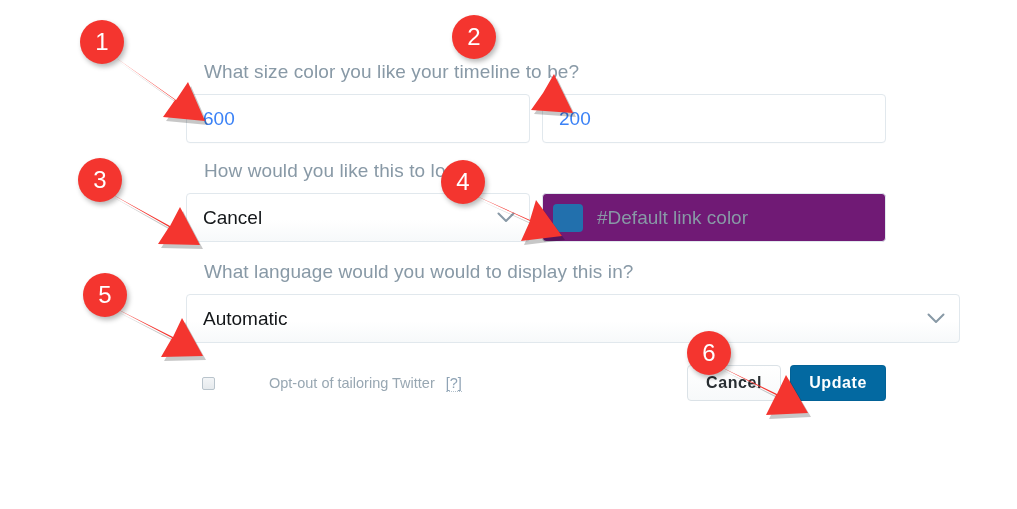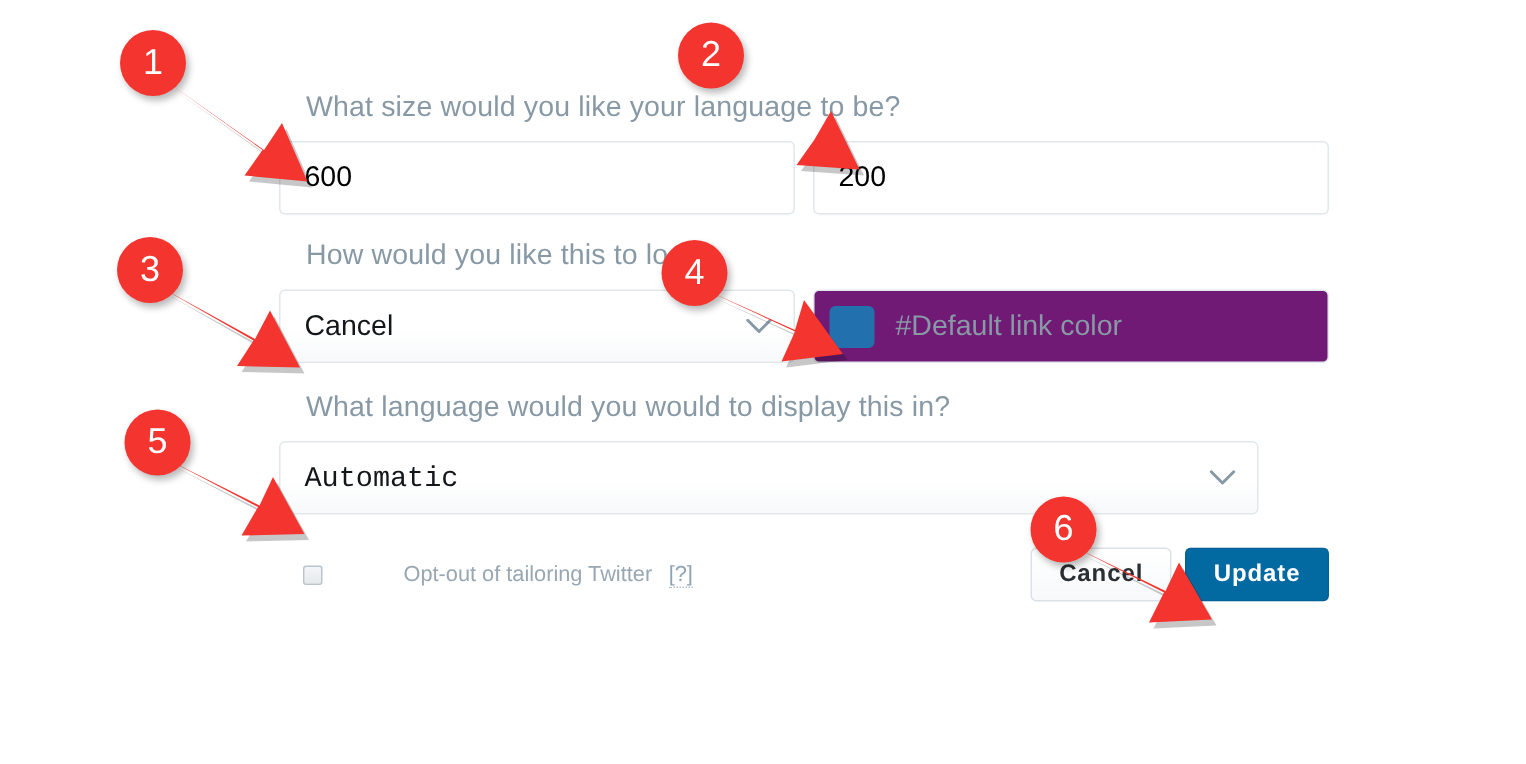--- a/index.html
+++ b/index.html
@@ -43,40 +43,40 @@
   .field {
     box-sizing: border-box;
     height: 49px;
     border: 1px solid #e1e8ed;
     border-radius: 4px;
     background: #ffffff;
     display: flex;
     align-items: center;
     padding: 0 16px;
     font-size: 19px;
-    color: #000000;
+    color: #3b82f6;
     box-shadow: 0 1px 0 rgba(0,0,0,0.01);
   }
   .field.half { width: 344px; }
 
   .select {
     box-sizing: border-box;
     height: 49px;
     border: 1px solid #e1e8ed;
     border-radius: 4px;
     background: linear-gradient(to bottom, #ffffff 0%, #ffffff 55%, #f7f9fa 100%);
     display: flex;
     align-items: center;
     justify-content: space-between;
     padding: 0 14px 0 16px;
     font-size: 19px;
     color: #14171a;
   }
   .select.half { width: 344px; }
-  .select.full { width: 653px; font-family: Liberation Mono, monospace; }
+  .select.full { width: 774px; }
 
   .chevron { display: block; width: 18px; height: 11px; }
   .chevron svg { display: block; }
 
   .color-field {
     box-sizing: border-box;
     width: 344px;
     height: 49px;
     border: 1px solid #e1e8ed;
     border-radius: 4px;
@@ -178,21 +178,21 @@
     justify-content: center;
     box-shadow: 2px 3px 5px rgba(0,0,0,0.28);
     font-family: "Liberation Sans", sans-serif;
   }
 </style>
 </head>
 <body>
 
 <div id="form-panel">
 
-  <div class="question">What size would you like your language to be?</div>
+  <div class="question">What size color you like your timeline to be?</div>
 
   <div class="row">
     <div class="field half">
       <span>600</span>
     </div>
     <div class="field half">
       <span>200</span>
     </div>
   </div>
 

